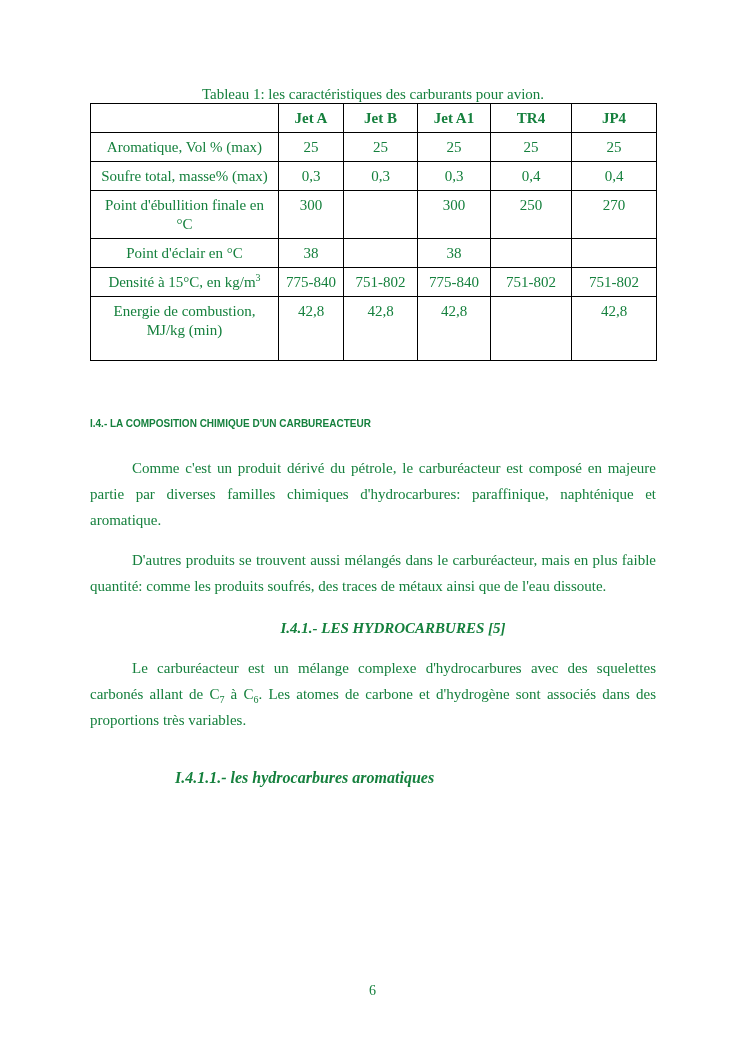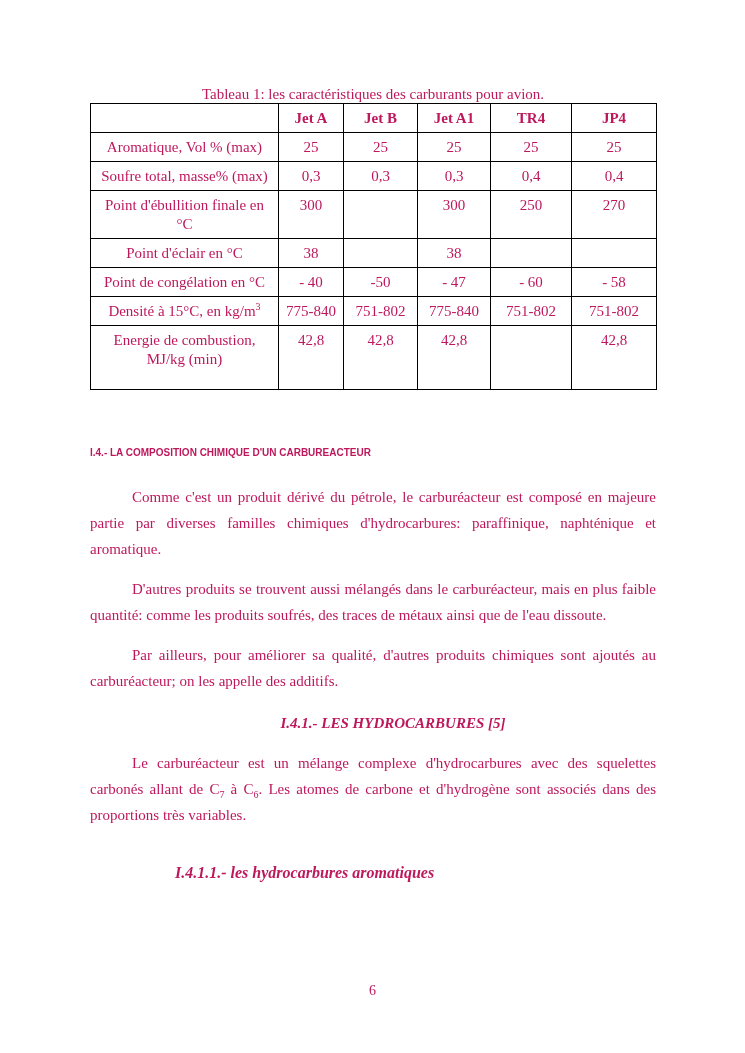--- a/index.html
+++ b/index.html
@@ -1,18 +1,18 @@
 <!DOCTYPE html>
 <html><head>
 <meta charset="utf-8">
 <style>
   html, body { margin: 0; padding: 0; background: #ffffff; }
   .page {
     width: 745px; height: 1053px; background: #ffffff; position: relative;
-    font-family: "Liberation Serif", serif; color: #be185d; overflow: hidden;
+    font-family: "Liberation Serif", serif; color: #15803d; overflow: hidden;
   }
   .content { padding: 86px 89px 0 90px; }
   .table-caption { text-align: center; font-size: 15px; line-height: 17px; }
 
   table.fuel-table { border-collapse: collapse; table-layout: fixed; width: 566px; }
   .fuel-table th, .fuel-table td {
     border: 1px solid #000; text-align: center; vertical-align: top;
     padding: 5px 2px 4px; font-size: 15px; line-height: 19px; font-weight: normal;
   }
   .fuel-table th { font-weight: bold; }
@@ -89,28 +89,20 @@
         </tr>
         <tr>
           <td class="row-label">Point d'éclair en °C</td>
           <td>38</td>
           <td></td>
           <td>38</td>
           <td></td>
           <td></td>
         </tr>
         <tr>
-          <td class="row-label">Point de congélation en °C</td>
-          <td>- 40</td>
-          <td>-50</td>
-          <td>- 47</td>
-          <td>- 60</td>
-          <td>- 58</td>
-        </tr>
-        <tr>
           <td class="row-label"><span>Densité à 15°C, en kg/m</span><sup>3</sup></td>
           <td>775-840</td>
           <td>751-802</td>
           <td>775-840</td>
           <td>751-802</td>
           <td>751-802</td>
         </tr>
         <tr class="last-row">
           <td class="row-label">Energie de combustion,
 MJ/kg (min)</td>
@@ -120,21 +112,20 @@
           <td></td>
           <td>42,8</td>
         </tr>
       </tbody>
     </table>
 
     <h2 class="heading-1">I.4.- LA COMPOSITION CHIMIQUE D'UN CARBUREACTEUR</h2>
 
     <p class="body-par first-par">Comme c'est un produit dérivé du pétrole, le carburéacteur est composé en majeure partie par diverses familles chimiques d'hydrocarbures: paraffinique, naphténique et aromatique.</p>
     <p class="body-par">D'autres produits se trouvent aussi mélangés dans le carburéacteur, mais en plus faible quantité: comme les produits soufrés, des traces de métaux ainsi que de l'eau dissoute.</p>
-    <p class="body-par">Par ailleurs, pour améliorer sa qualité, d'autres produits chimiques sont ajoutés au carburéacteur; on les appelle des additifs.</p>
 
     <h3 class="heading-2">I.4.1.- LES HYDROCARBURES  [5]</h3>
 
     <p class="body-par"><span>Le carburéacteur est un mélange complexe d'hydrocarbures avec des squelettes carbonés allant de C</span><sub>7</sub><span> à C</span><sub>6</sub><span>. Les atomes de carbone et d'hydrogène sont associés dans des proportions très variables.</span></p>
 
     <h4 class="heading-3">I.4.1.1.- les hydrocarbures aromatiques</h4>
 
   </div>
 
   <div class="page-number">6</div>

